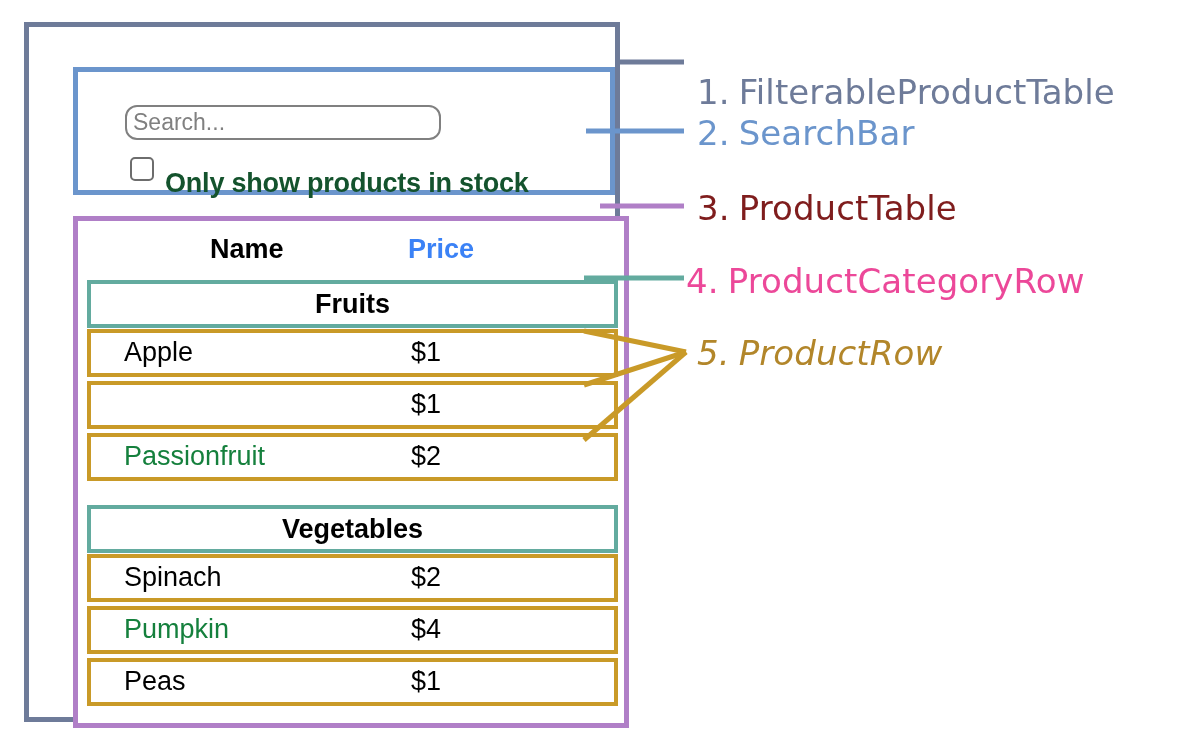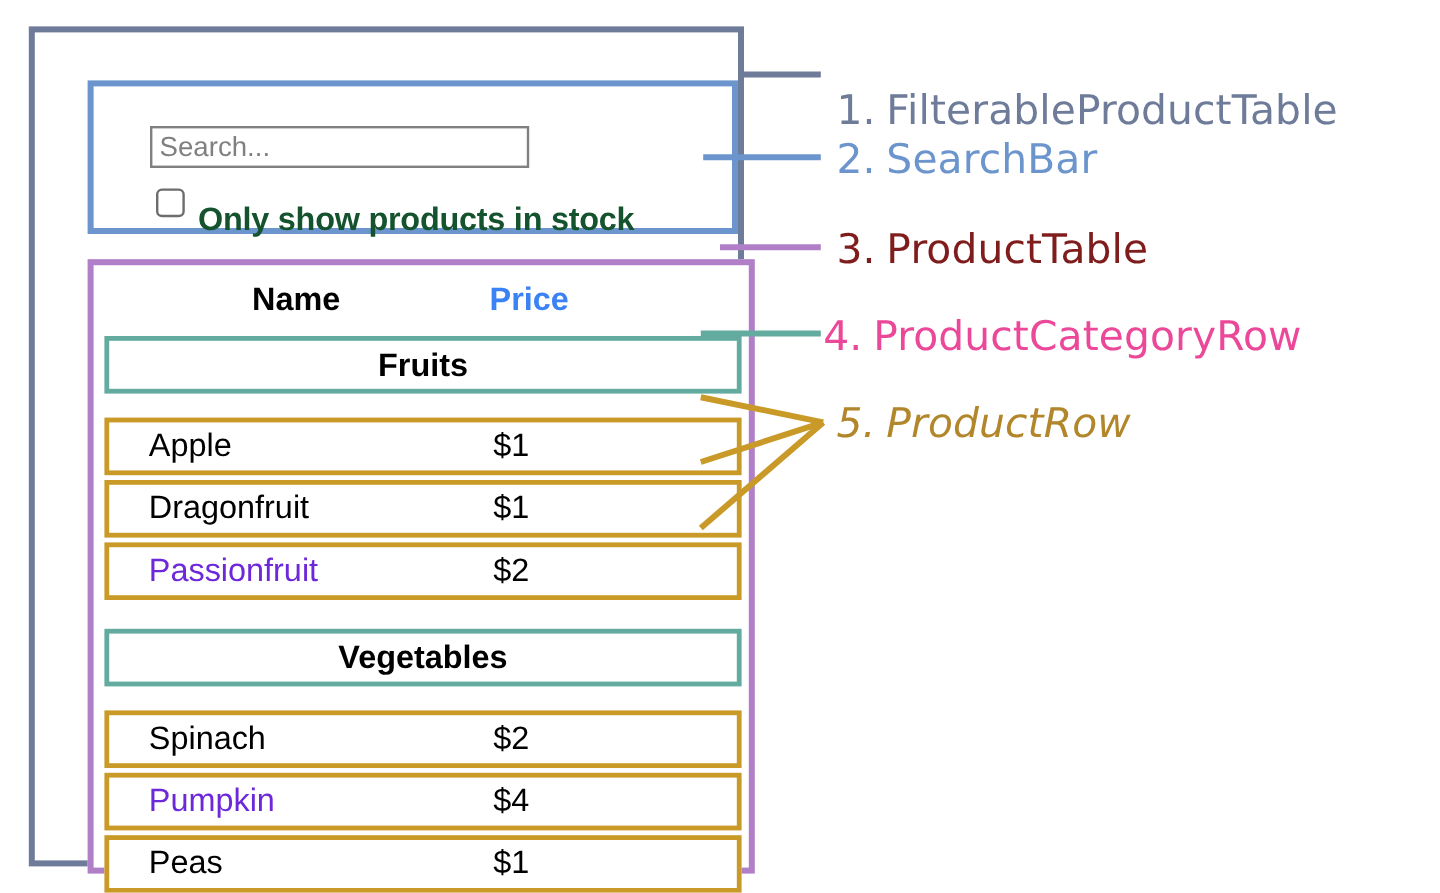--- a/index.html
+++ b/index.html
@@ -46,21 +46,21 @@
     background: #ffffff;
   }
 
   .search-input {
     position: absolute;
     left: 47px;
     top: 33px;
     width: 316px;
     height: 35px;
     border: 2px solid #808080;
-    border-radius: 0;
+    border-radius: 12px;
     box-sizing: border-box;
     background: #ffffff;
     color: #808080;
     font-size: 23px;
     line-height: 31px;
     padding: 0 6px;
     font-family: "Liberation Sans", sans-serif;
     outline: none;
   }
   .search-input::placeholder { color: #808080; opacity: 1; }
@@ -138,21 +138,21 @@
 
   .category-row {
     position: relative;
     height: 48px;
     border: 4px solid #63ab9f;
     box-sizing: border-box;
     background: #ffffff;
     display: flex;
     align-items: center;
     justify-content: center;
-    margin-bottom: 20px;
+    margin-bottom: 1px;
   }
   .category-row .cat-label {
     font-size: 27px;
     font-weight: 700;
     color: #000;
   }
 
   .product-row {
     position: relative;
     height: 48px;
@@ -163,21 +163,21 @@
   }
   .product-row .pr-name {
     position: absolute;
     left: 33px;
     top: 50%;
     transform: translateY(-52%);
     font-size: 27px;
     color: #000;
     white-space: nowrap;
   }
-  .product-row .pr-name.out-of-stock { color: #6d28d9; }
+  .product-row .pr-name.out-of-stock { color: #15803d; }
   .product-row .pr-price {
     position: absolute;
     left: 320px;
     top: 50%;
     transform: translateY(-52%);
     font-size: 27px;
     color: #000;
   }
   .row-spacer { height: 20px; }
 
@@ -233,21 +233,20 @@
         <div class="category-row">
           <span class="cat-label">Fruits</span>
         </div>
 
         <div class="product-row">
           <span class="pr-name">Apple</span>
           <span class="pr-price">$1</span>
         </div>
 
         <div class="product-row">
-          <span class="pr-name">Dragonfruit</span>
           <span class="pr-price">$1</span>
         </div>
 
         <div class="product-row">
           <span class="pr-name out-of-stock">Passionfruit</span>
           <span class="pr-price">$2</span>
         </div>
 
         <div class="row-spacer"></div>
 

